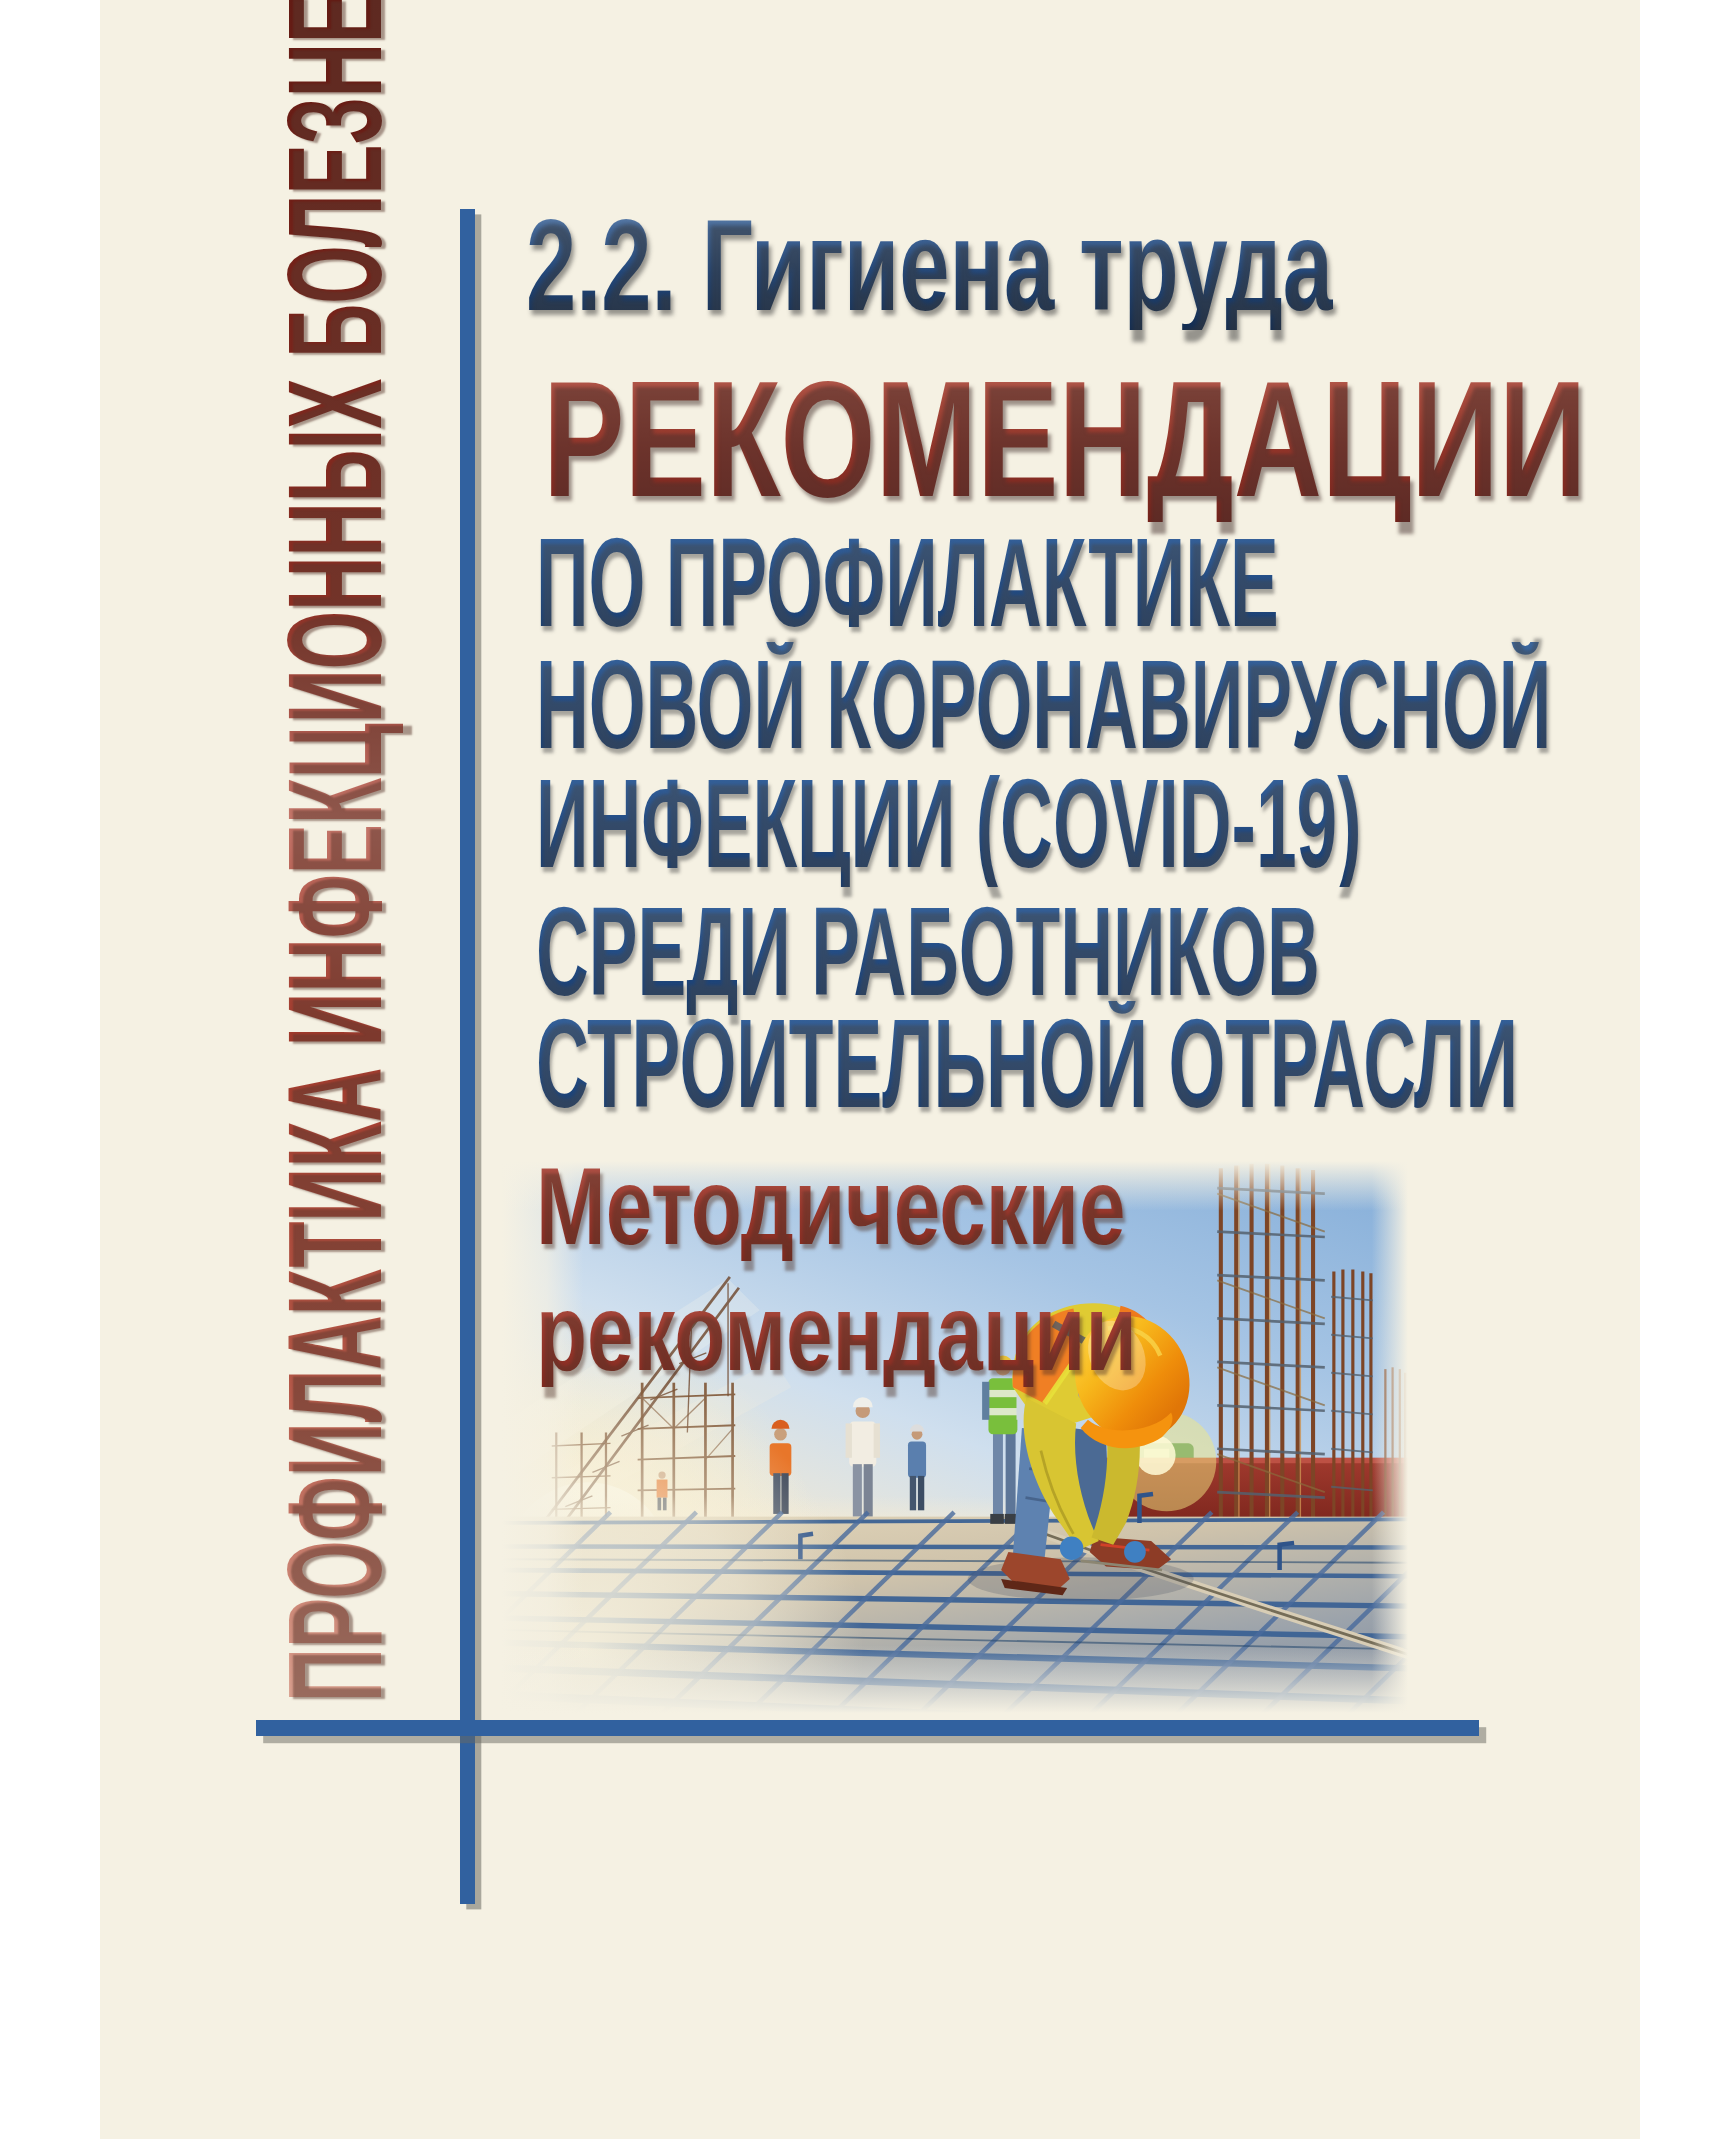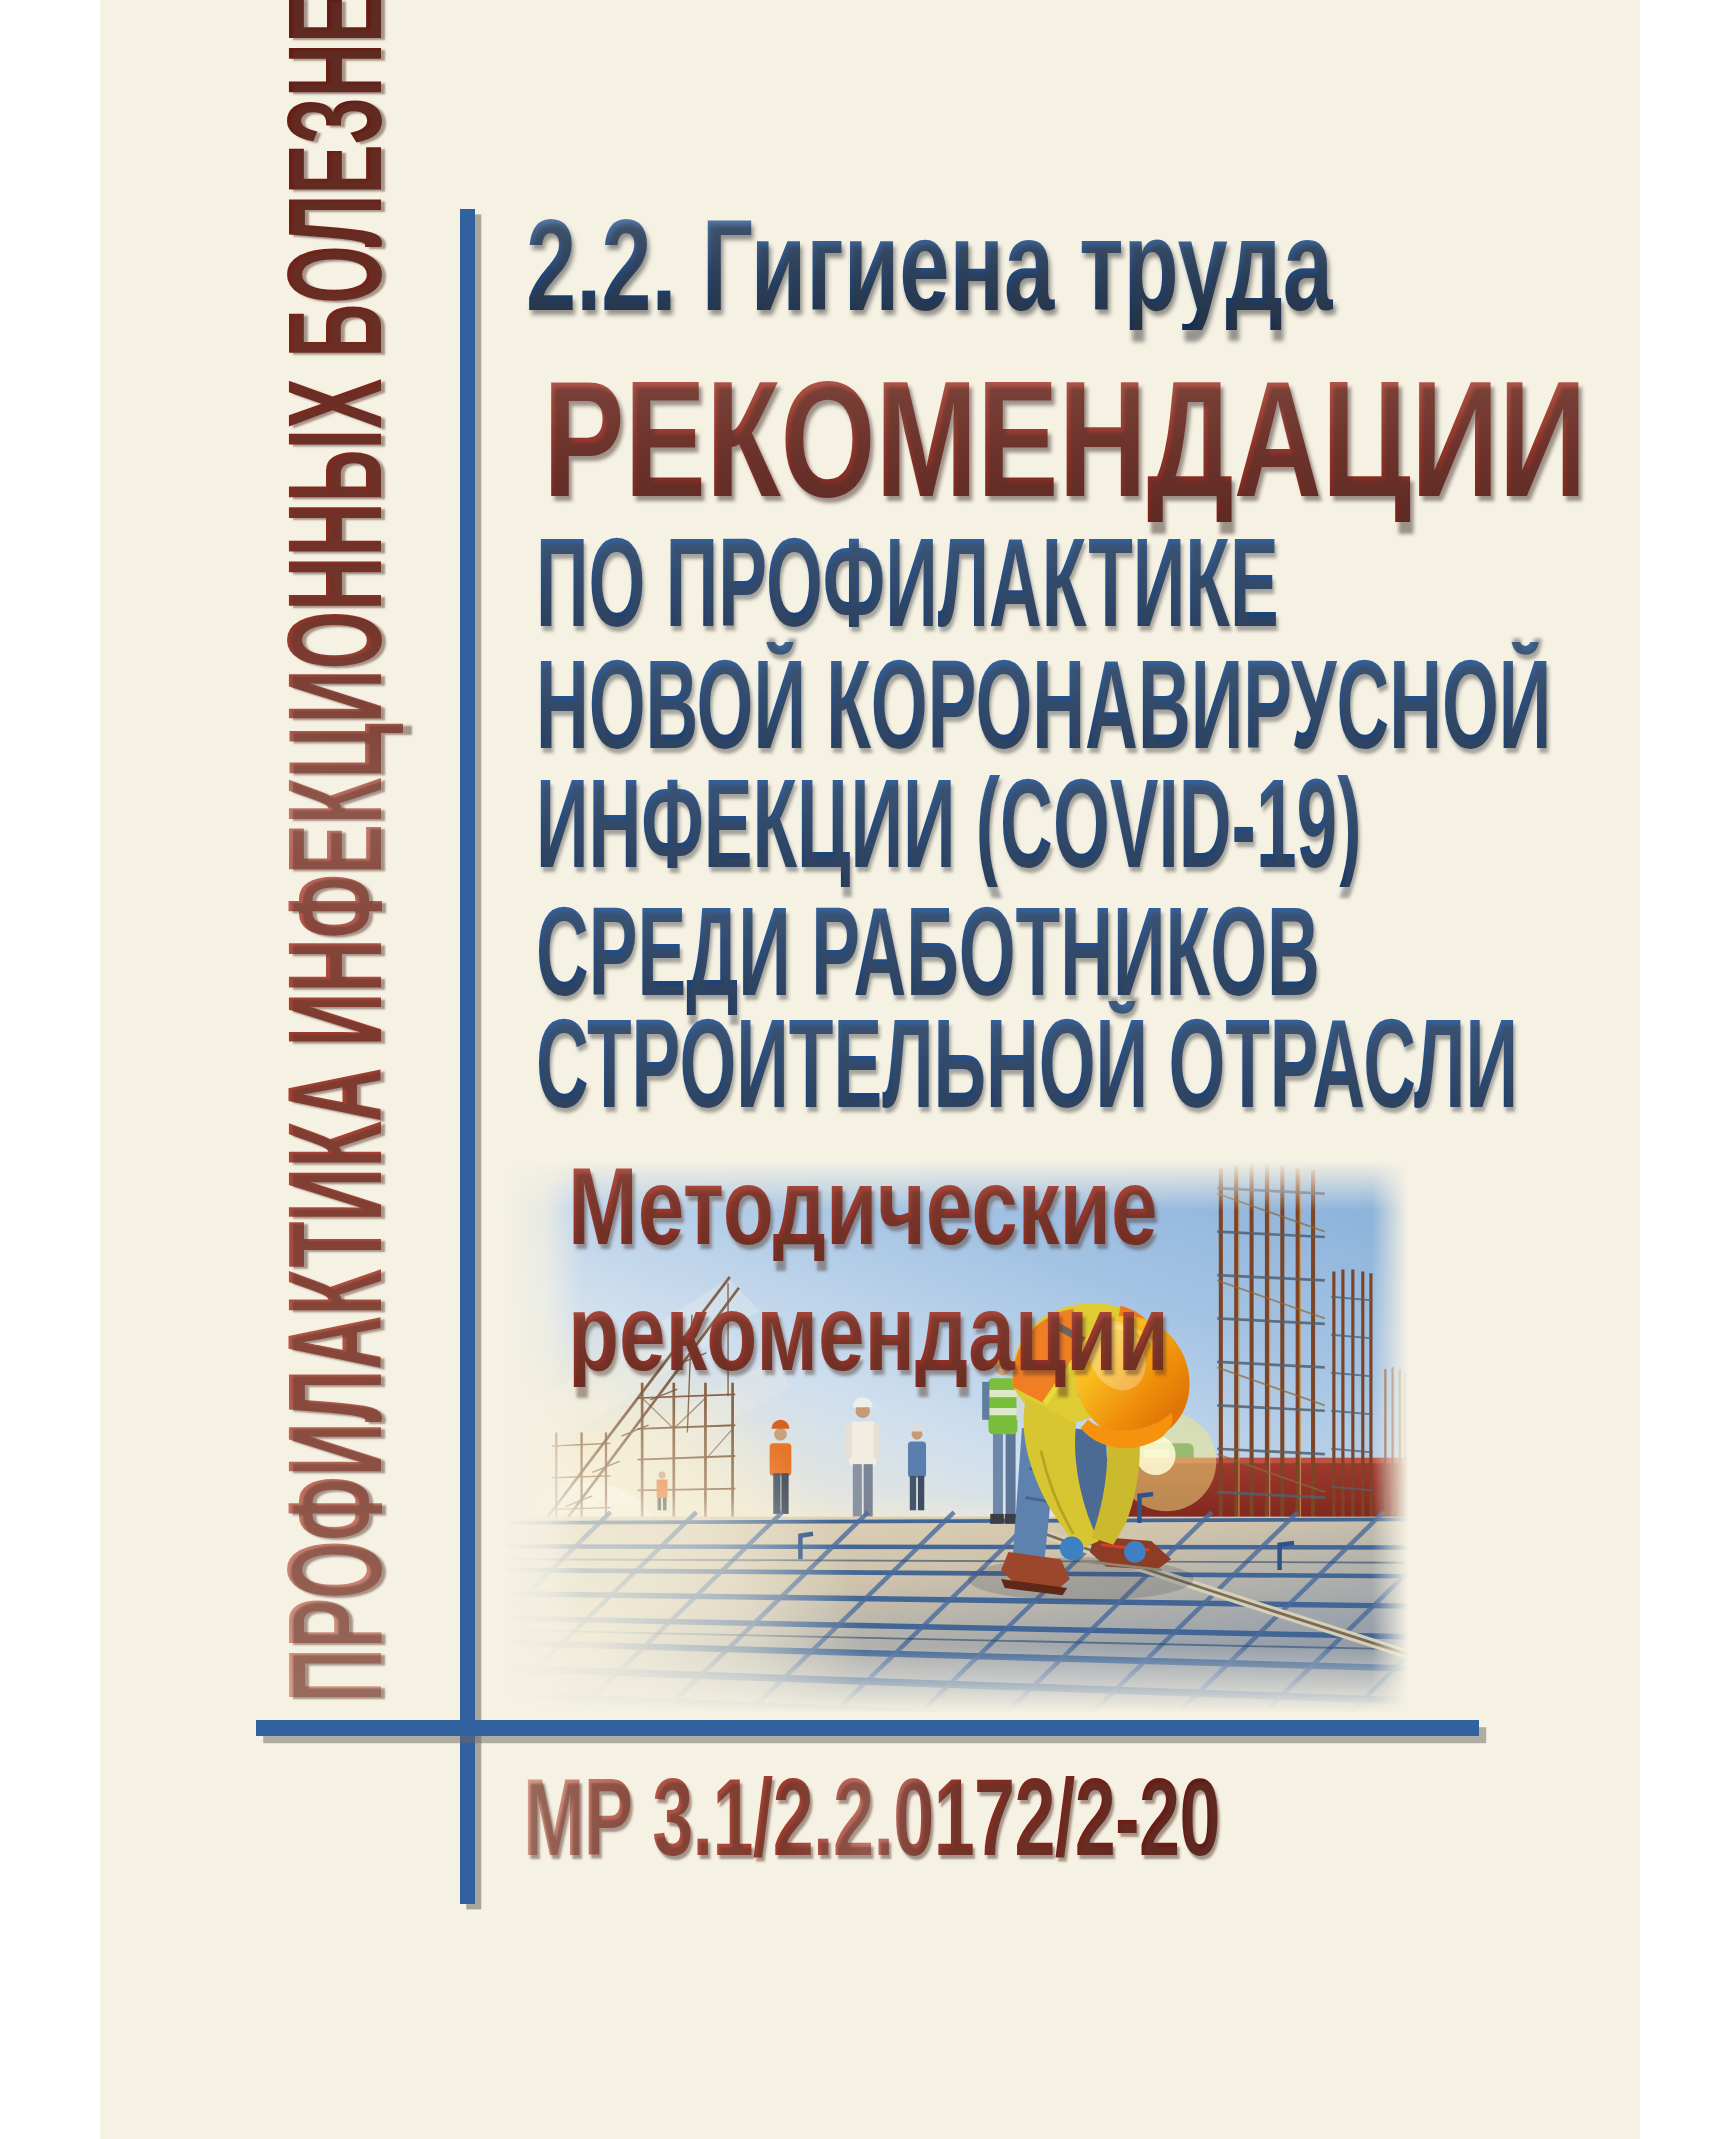--- a/index.html
+++ b/index.html
@@ -27,21 +27,21 @@
     -webkit-background-clip:text;background-clip:text;color:transparent;
     text-shadow:3.6px 4.5px 3.6px rgba(80,50,40,.45);}
   .bevel-red3d{background:linear-gradient(100deg,#d9a08f 0%,#b45848 18%,#a03a2c 38%,#c4766a 50%,#8c2f24 62%,#6f1f17 85%,#5f1a13 100%);
     -webkit-background-clip:text;background-clip:text;color:transparent;
     text-shadow:3.6px 3.6px 2.7px rgba(90,55,45,.5);}
 
   .section-label{left:526px;top:201px;font-size:129px;line-height:129px;}
   .main-title{left:543px;top:357px;font-size:165px;line-height:165px;}
   .sub{left:536px;font-size:126px;line-height:126px;}
   .sub1{top:520px;}.sub2{top:642px;}.sub3{top:761px;}.sub4{top:889px;}.sub5{top:1001px;}
-  .doctype{left:536px;font-size:110px;line-height:110px;z-index:5;margin-left:32px;}
+  .doctype{left:536px;font-size:110px;line-height:110px;z-index:5;}
   .dt1{top:1151px;}.dt2{top:1277px;}
   .doc-number{left:523px;top:1762px;font-size:110px;line-height:110px;letter-spacing:-0.9px;}
 
   .side-text{position:absolute;left:267px;top:1702px;width:1475px;height:136px;
     font-size:133px;line-height:136px;font-weight:bold;white-space:nowrap;
     transform:rotate(-90deg);transform-origin:0 0;}
   .side-text>span{display:inline-block;transform-origin:0 50%;}
   .side-text .bevel-red3d{text-shadow:-3.6px 3.6px 2.7px rgba(90,55,45,.5);}
 
   .sx56{transform:scaleX(.565);}
@@ -410,17 +410,14 @@
     <span class="grad-navy sx58">СТРОИТЕЛЬНОЙ ОТРАСЛИ</span>
   </div>
 
   <div class="txt doctype dt1">
     <span class="grad-red sx76">Методические</span>
   </div>
   <div class="txt doctype dt2">
     <span class="grad-red sx76">рекомендации</span>
   </div>
 
-  <div class="txt doc-number">
-    <span class="bevel-red3d sx67">МР 3.1/2.2.0172/2-20</span>
-  </div>
 </div>
 
 
 </body></html>

